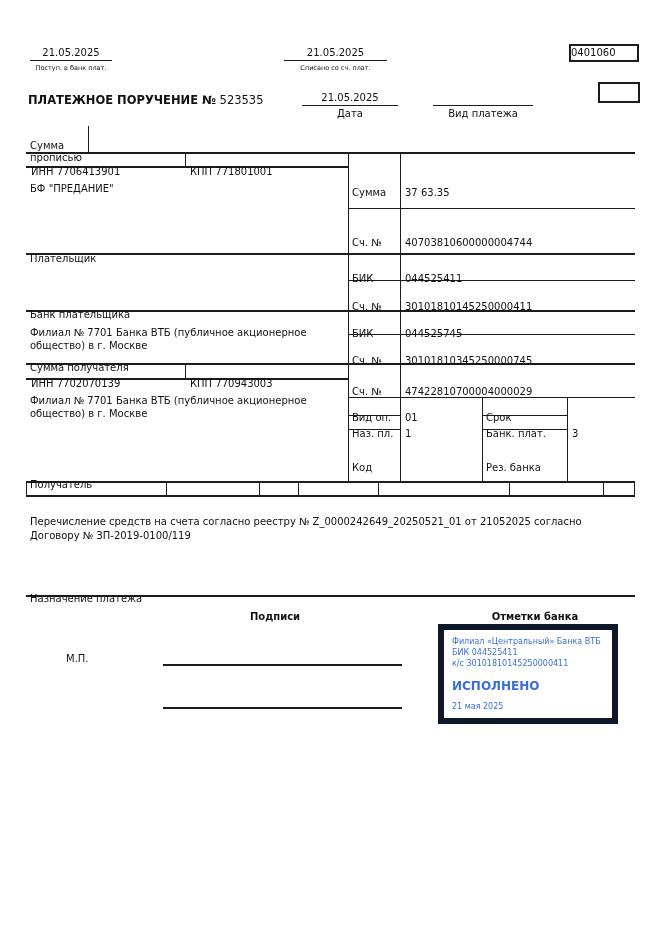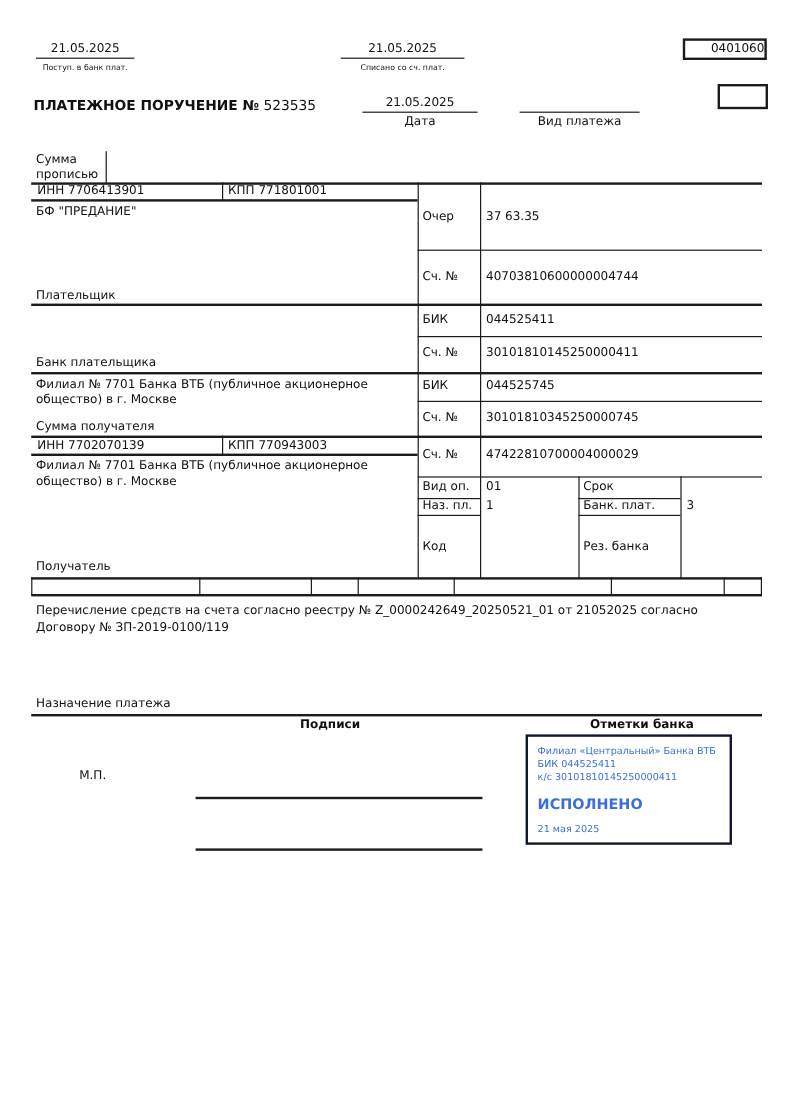--- a/index.html
+++ b/index.html
@@ -1,31 +1,31 @@
 <!DOCTYPE html>
 <html><head>
 <meta charset="utf-8">
 <style>
   html,body{margin:0;padding:0;background:#fff;}
   #page{position:relative;width:660px;height:933px;background:#fff;
         font-family:"DejaVu Sans","Liberation Sans",sans-serif;color:#111;
         font-size:10px;line-height:12px;overflow:hidden;}
-  .abs{position:absolute;}
+  .abs{position:absolute;margin-top:12px;}
   .hl{position:absolute;background:#1c1c1c;}
   .vl{position:absolute;background:#1c1c1c;width:1px;}
   .h1{height:1px;}
   .h2{height:2px;}
   .c{text-align:center;}
   .b{font-weight:bold;}
   .small{font-size:6.5px;line-height:8px;}
   .ulined{border-bottom:1px solid #1c1c1c;}
   .wrap{white-space:normal;}
-  #formcode{border:2px solid #1c1c1c;text-align:right;line-height:13px;}
+  #formcode{border:2px solid #1c1c1c;text-align:left;line-height:13px;}
   #vpbox{border:2px solid #1c1c1c;}
-  #stamp{border:2px solid #0f172a;color:#3a6fd6;padding:6px 8px;line-height:11px;font-size:8px;}
+  #stamp{border:6px solid #0f172a;color:#3a6fd6;padding:6px 8px;line-height:11px;font-size:8px;}
   #stamp .status{font-weight:bold;font-size:12px;line-height:14px;margin-top:10px;}
   #stamp .sdate{margin-top:8px;}
 </style>
 </head>
 <body>
 
 <div id="page">
 
   <div class="abs c ulined" style="left:30px;top:35px;width:82px;padding-bottom:1px">21.05.2025</div>
   <div class="abs c small" style="left:30px;top:52px;width:82px">Поступ. в банк плат.</div>
@@ -80,21 +80,21 @@
   <i class="vl" style="left:603px;top:481px;height:15px"></i>
   <i class="vl" style="left:634px;top:481px;height:15px"></i>
 
   <div class="abs wrap" style="left:30px;top:128px;width:56px">Сумма прописью</div>
 
   <div class="abs" style="left:31px;top:154px">ИНН 7706413901</div>
   <div class="abs" style="left:190px;top:154px">КПП 771801001</div>
   <div class="abs" style="left:30px;top:171px;width:300px">БФ "ПРЕДАНИЕ"</div>
   <div class="abs" style="left:30px;top:241px">Плательщик</div>
 
-  <div class="abs" style="left:352px;top:175px">Очер</div>
+  <div class="abs" style="left:352px;top:175px">Сумма</div>
   <div class="abs" style="left:405px;top:175px">37 63.35</div>
   <div class="abs" style="left:352px;top:225px">Сч. №</div>
   <div class="abs" style="left:405px;top:225px">40703810600000004744</div>
 
   <div class="abs" style="left:30px;top:297px">Банк плательщика</div>
   <div class="abs" style="left:352px;top:261px">БИК</div>
   <div class="abs" style="left:405px;top:261px">044525411</div>
   <div class="abs" style="left:352px;top:289px">Сч. №</div>
   <div class="abs" style="left:405px;top:289px">30101810145250000411</div>
 

